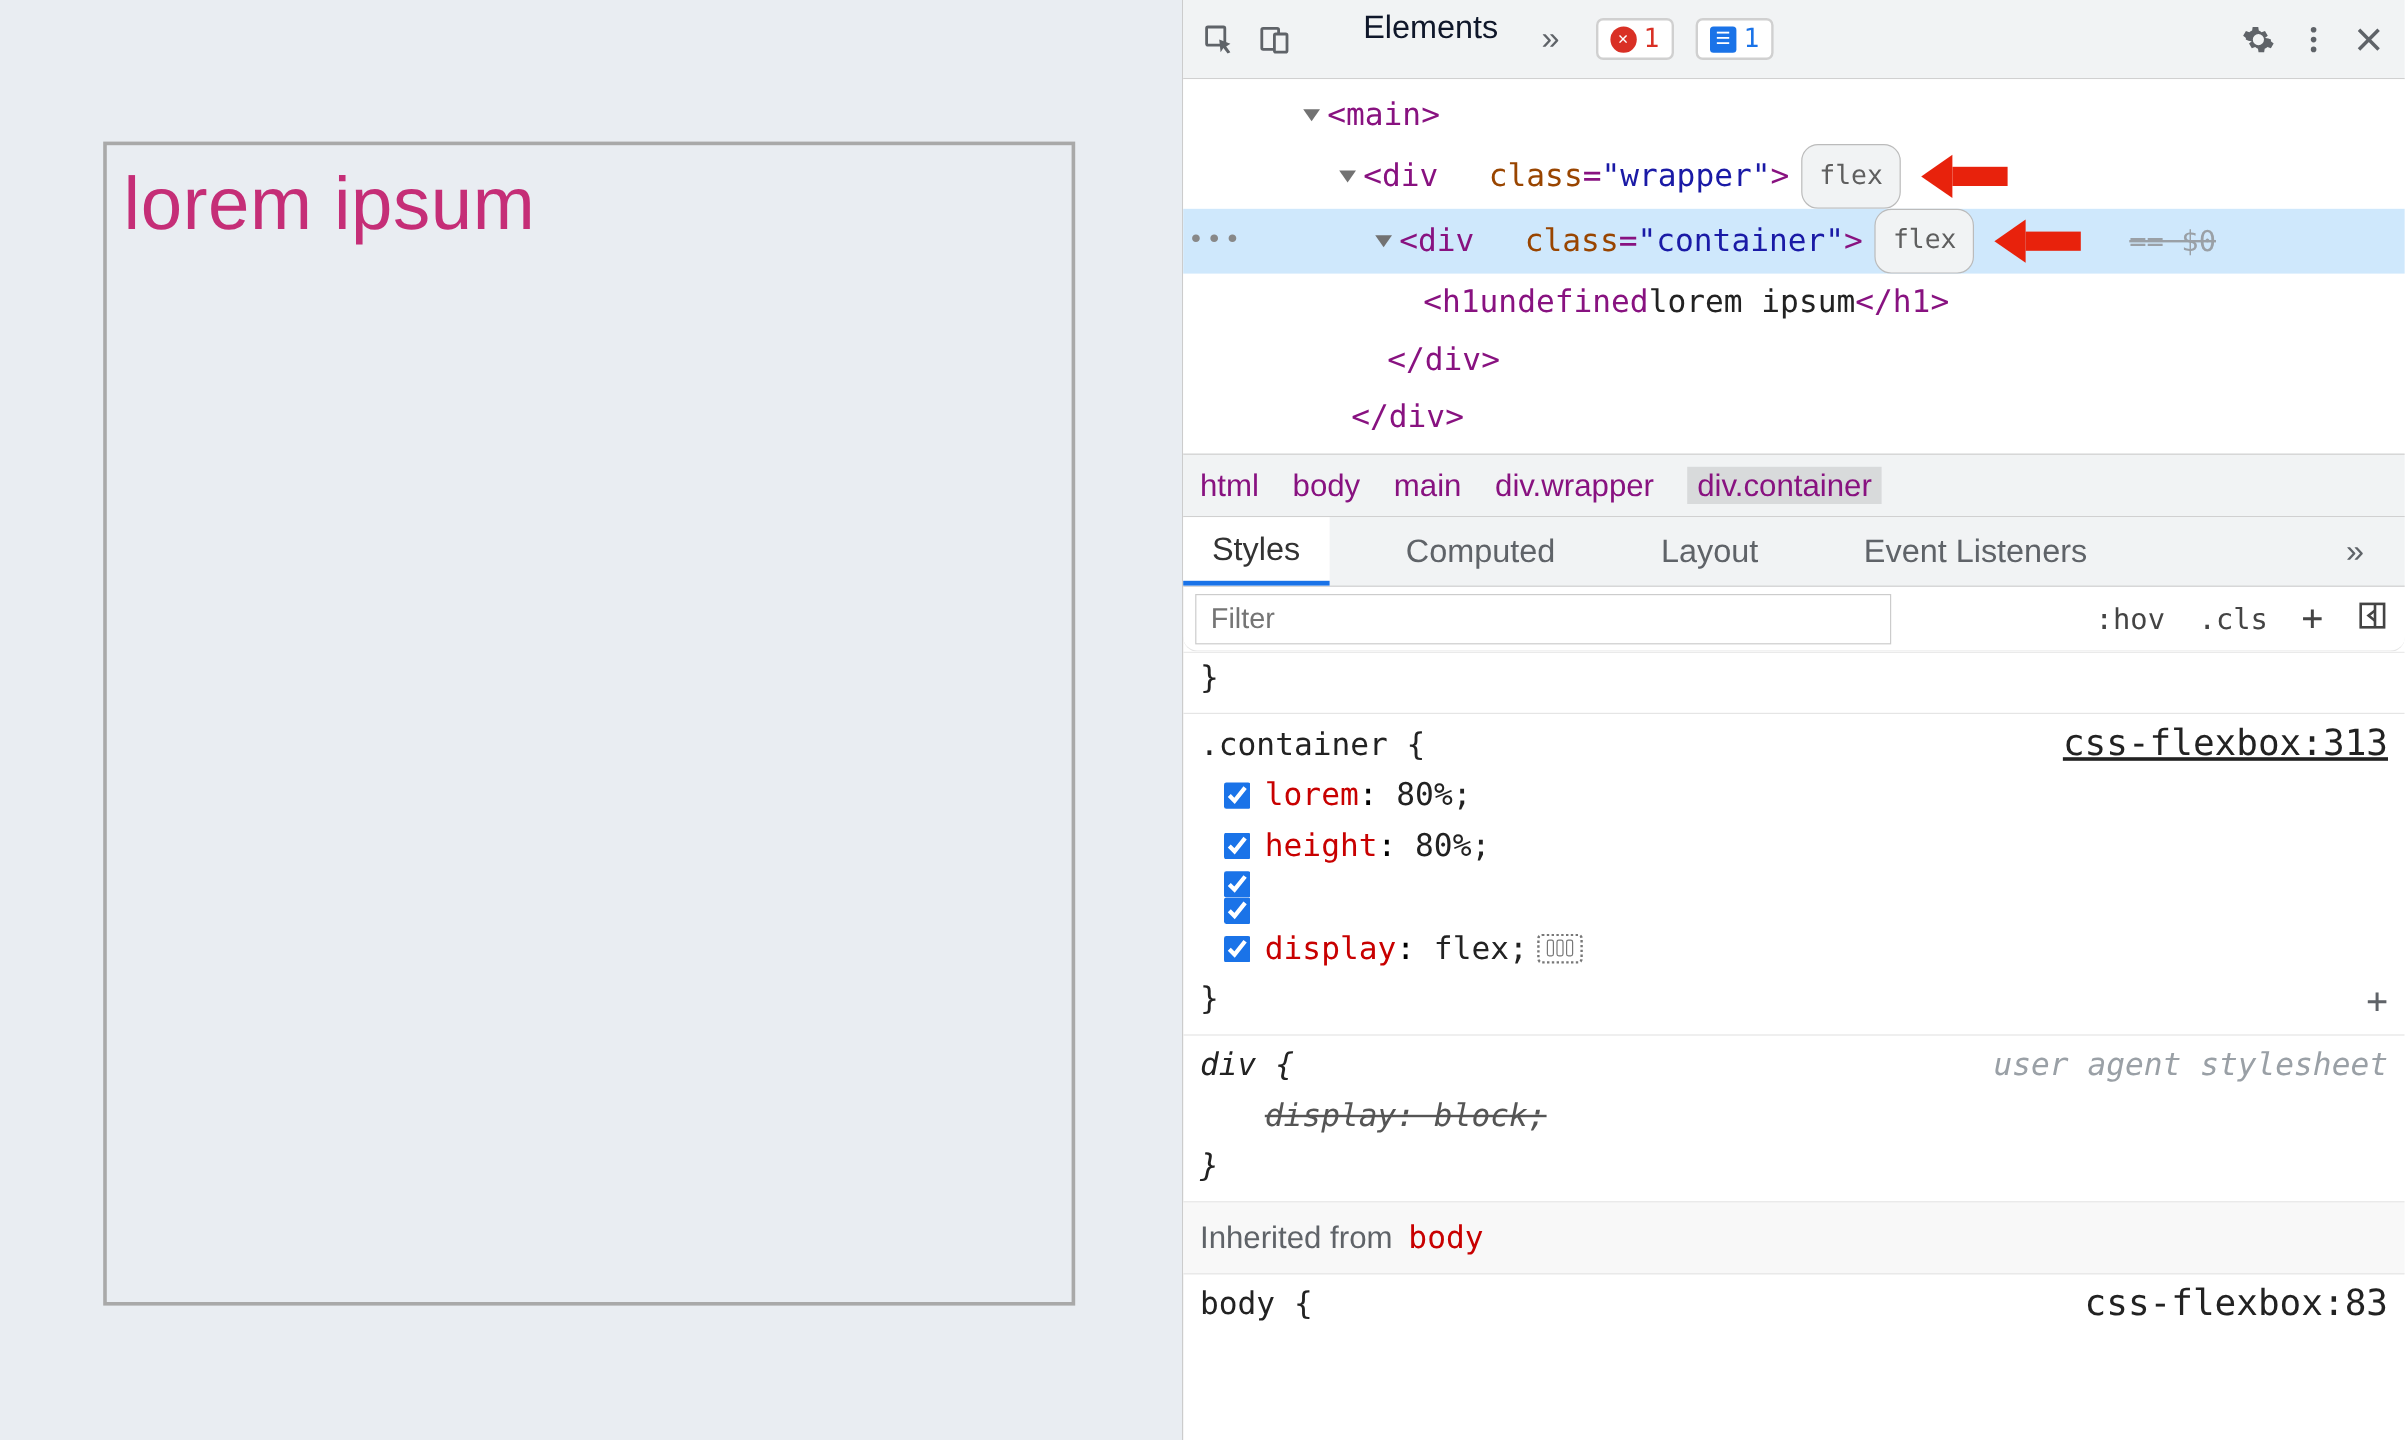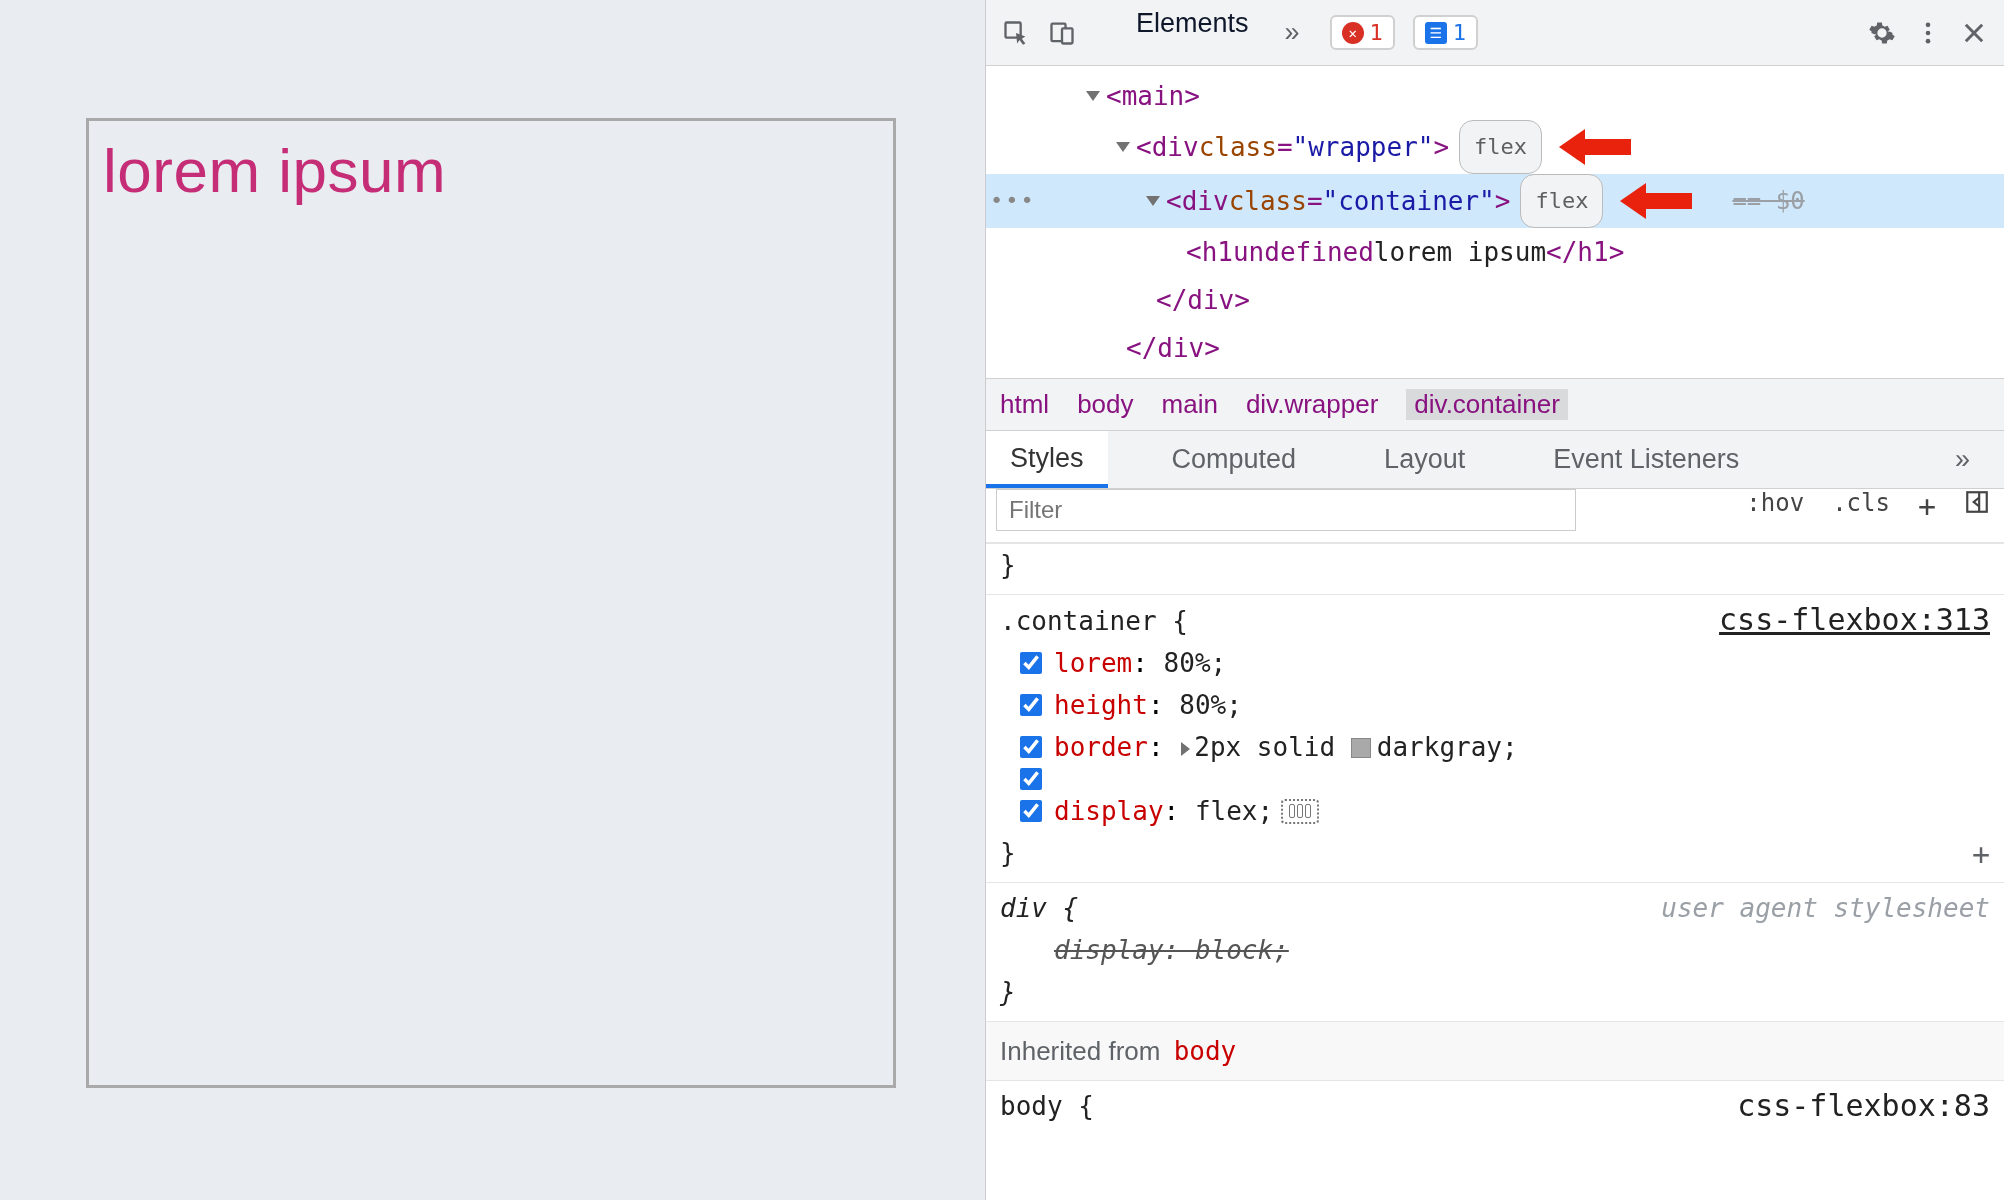--- a/index.html
+++ b/index.html
@@ -114,21 +114,21 @@
   .arrow {
     width: 0; height: 0;
     border-left: 7px solid transparent;
     border-right: 7px solid transparent;
     border-top: 10px solid #727272;
     margin-right: 6px;
     display: inline-block;
   }
   .tag-bracket { color: #881280; }
   .tag-name { color: #881280; }
-  .attr-name { color: #994500; }
+  .attr-name { color: #994500; margin-left: 42px; }
   .attr-value { color: #1a1aa6; }
   .text-content { color: #222; }
   .flex-badge {
     display: inline-block;
     font-size: 22px;
     font-family: Menlo, Consolas, monospace;
     background: #f1f3f4;
     border: 1px solid #bbb;
     border-radius: 14px;
     padding: 2px 14px;
@@ -196,23 +196,24 @@
   }
   .styles-tabs .st.active {
     color: #333;
     background: #fff;
     border-bottom: 4px solid #1a73e8;
     padding-bottom: 10px;
   }
   
   .filter-row {
     display: flex;
-    align-items: flex-start;
+    align-items: center;
     border-bottom: 1px solid #e5e5e5;
     height: 54px;
+    border-radius: 12px;
   }
   .filter-input {
     border: 1px solid #ccc;
     font-size: 24px;
     padding: 6px 12px;
     margin-left: 10px;
     width: 580px;
     color: #555;
   }
   .filter-tool {
@@ -468,21 +469,20 @@
             <div class="decl-line">
               <input type="checkbox" checked="" style="">
               <span><span class="prop">lorem</span><span>:</span> <span class="val">80%;</span></span>
             </div>
             <div class="decl-line">
               <input type="checkbox" checked="" style="">
               <span><span class="prop">height</span><span>:</span> <span class="val">80%;</span></span>
             </div>
             <div class="decl-line">
               <input type="checkbox" checked="" style="">
-              <span><span class="prop">border</span><span>:</span> <span class="tri"></span><span class="val">2px solid </span><span class="swatch"></span><span class="val">darkgray;</span></span>
             </div>
             <div class="decl-line">
               <input type="checkbox" checked="" style="">
             </div>
             <div class="decl-line">
               <input type="checkbox" checked="" style="">
               <span><span class="prop">display</span><span>:</span> <span class="val">flex;</span><span class="flex-glyph"><span></span><span></span><span></span></span></span>
             </div>
           </div>
         <div class="brace-line">}</div>

